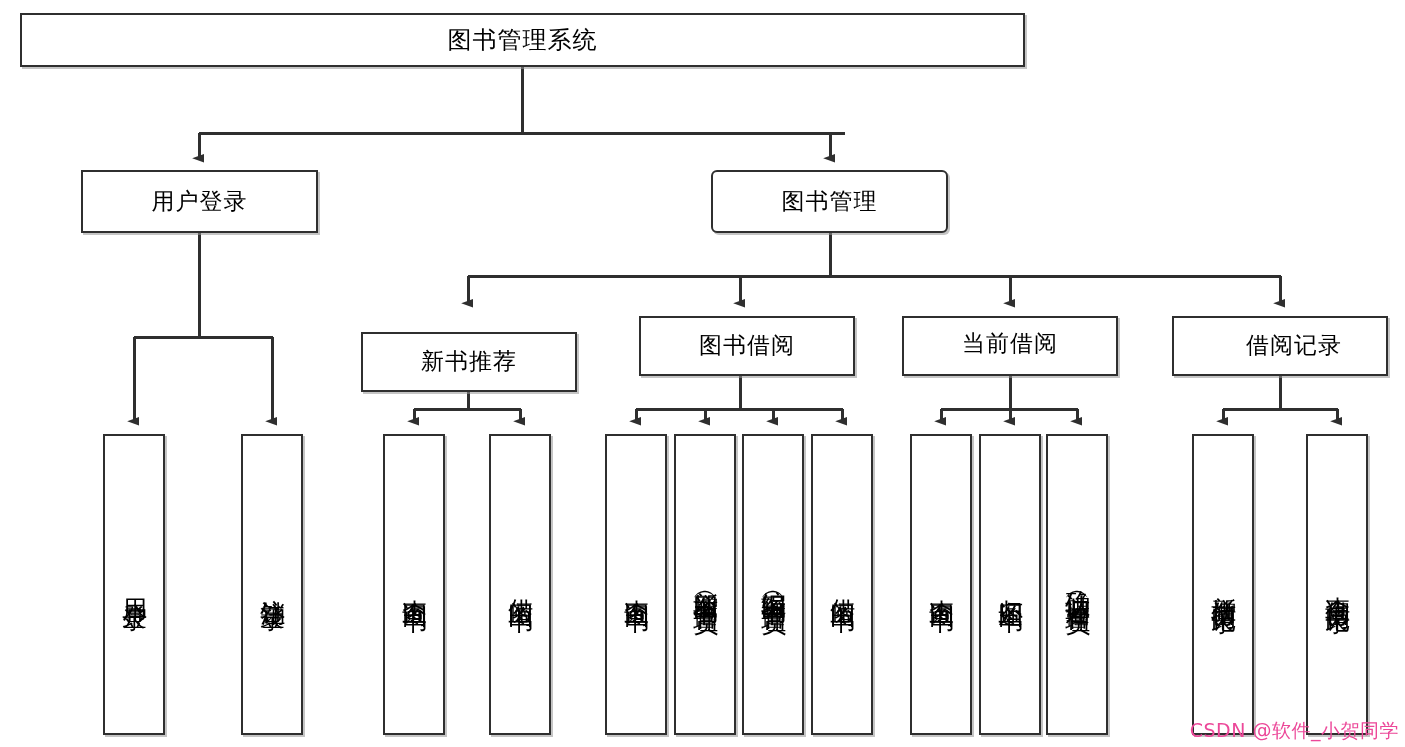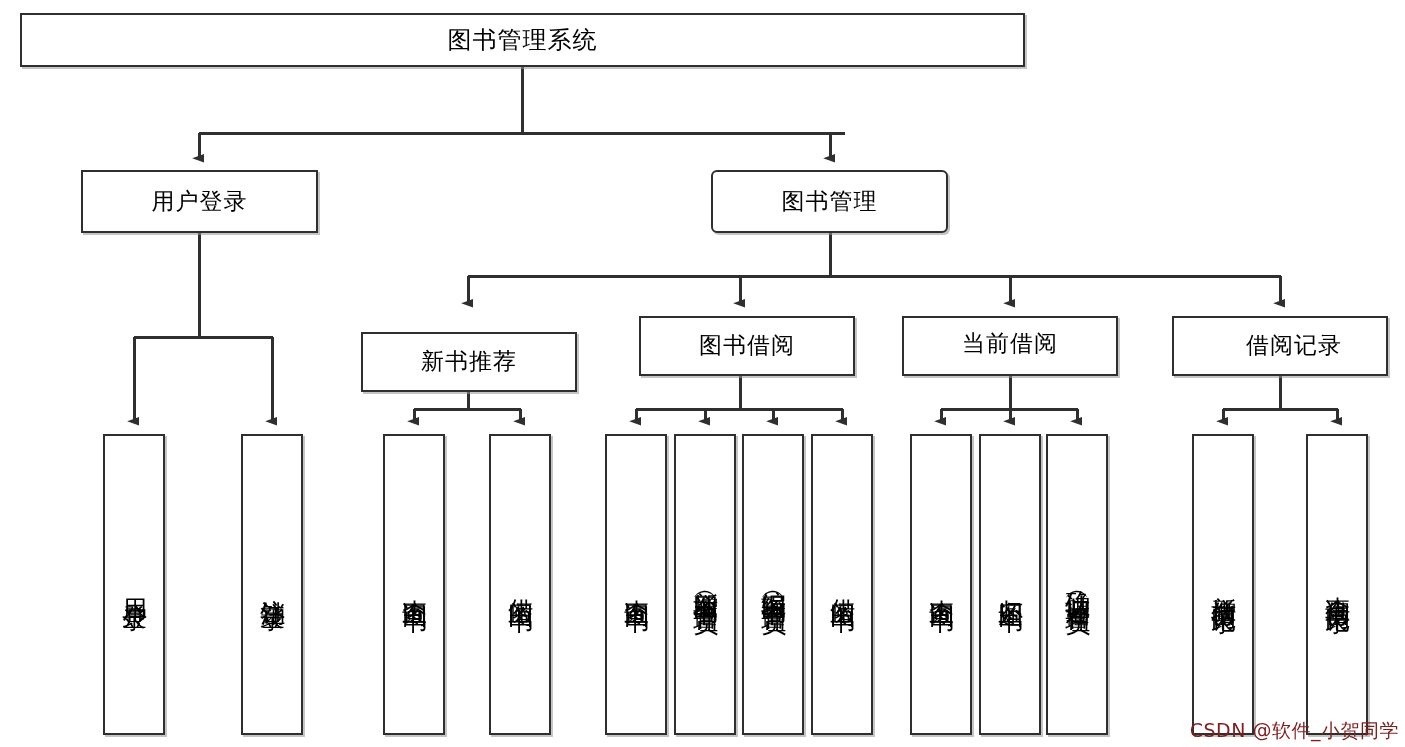--- a/index.html
+++ b/index.html
@@ -54,21 +54,21 @@
     font-size: 25px;
     letter-spacing: 3px;
     line-height: 1.05;
   }
   .node.root .label { font-size: 24px; }
   #watermark {
     position: absolute;
     right: 6px;
     bottom: 3px;
     font-size: 19px;
-    color: #7f1d1d;
+    color: #ec4899;
     letter-spacing: 0.5px;
     white-space: nowrap;
     user-select: none;
   }
 </style>
 </head>
 <body>
 
 <div id="diagram-root">
 

